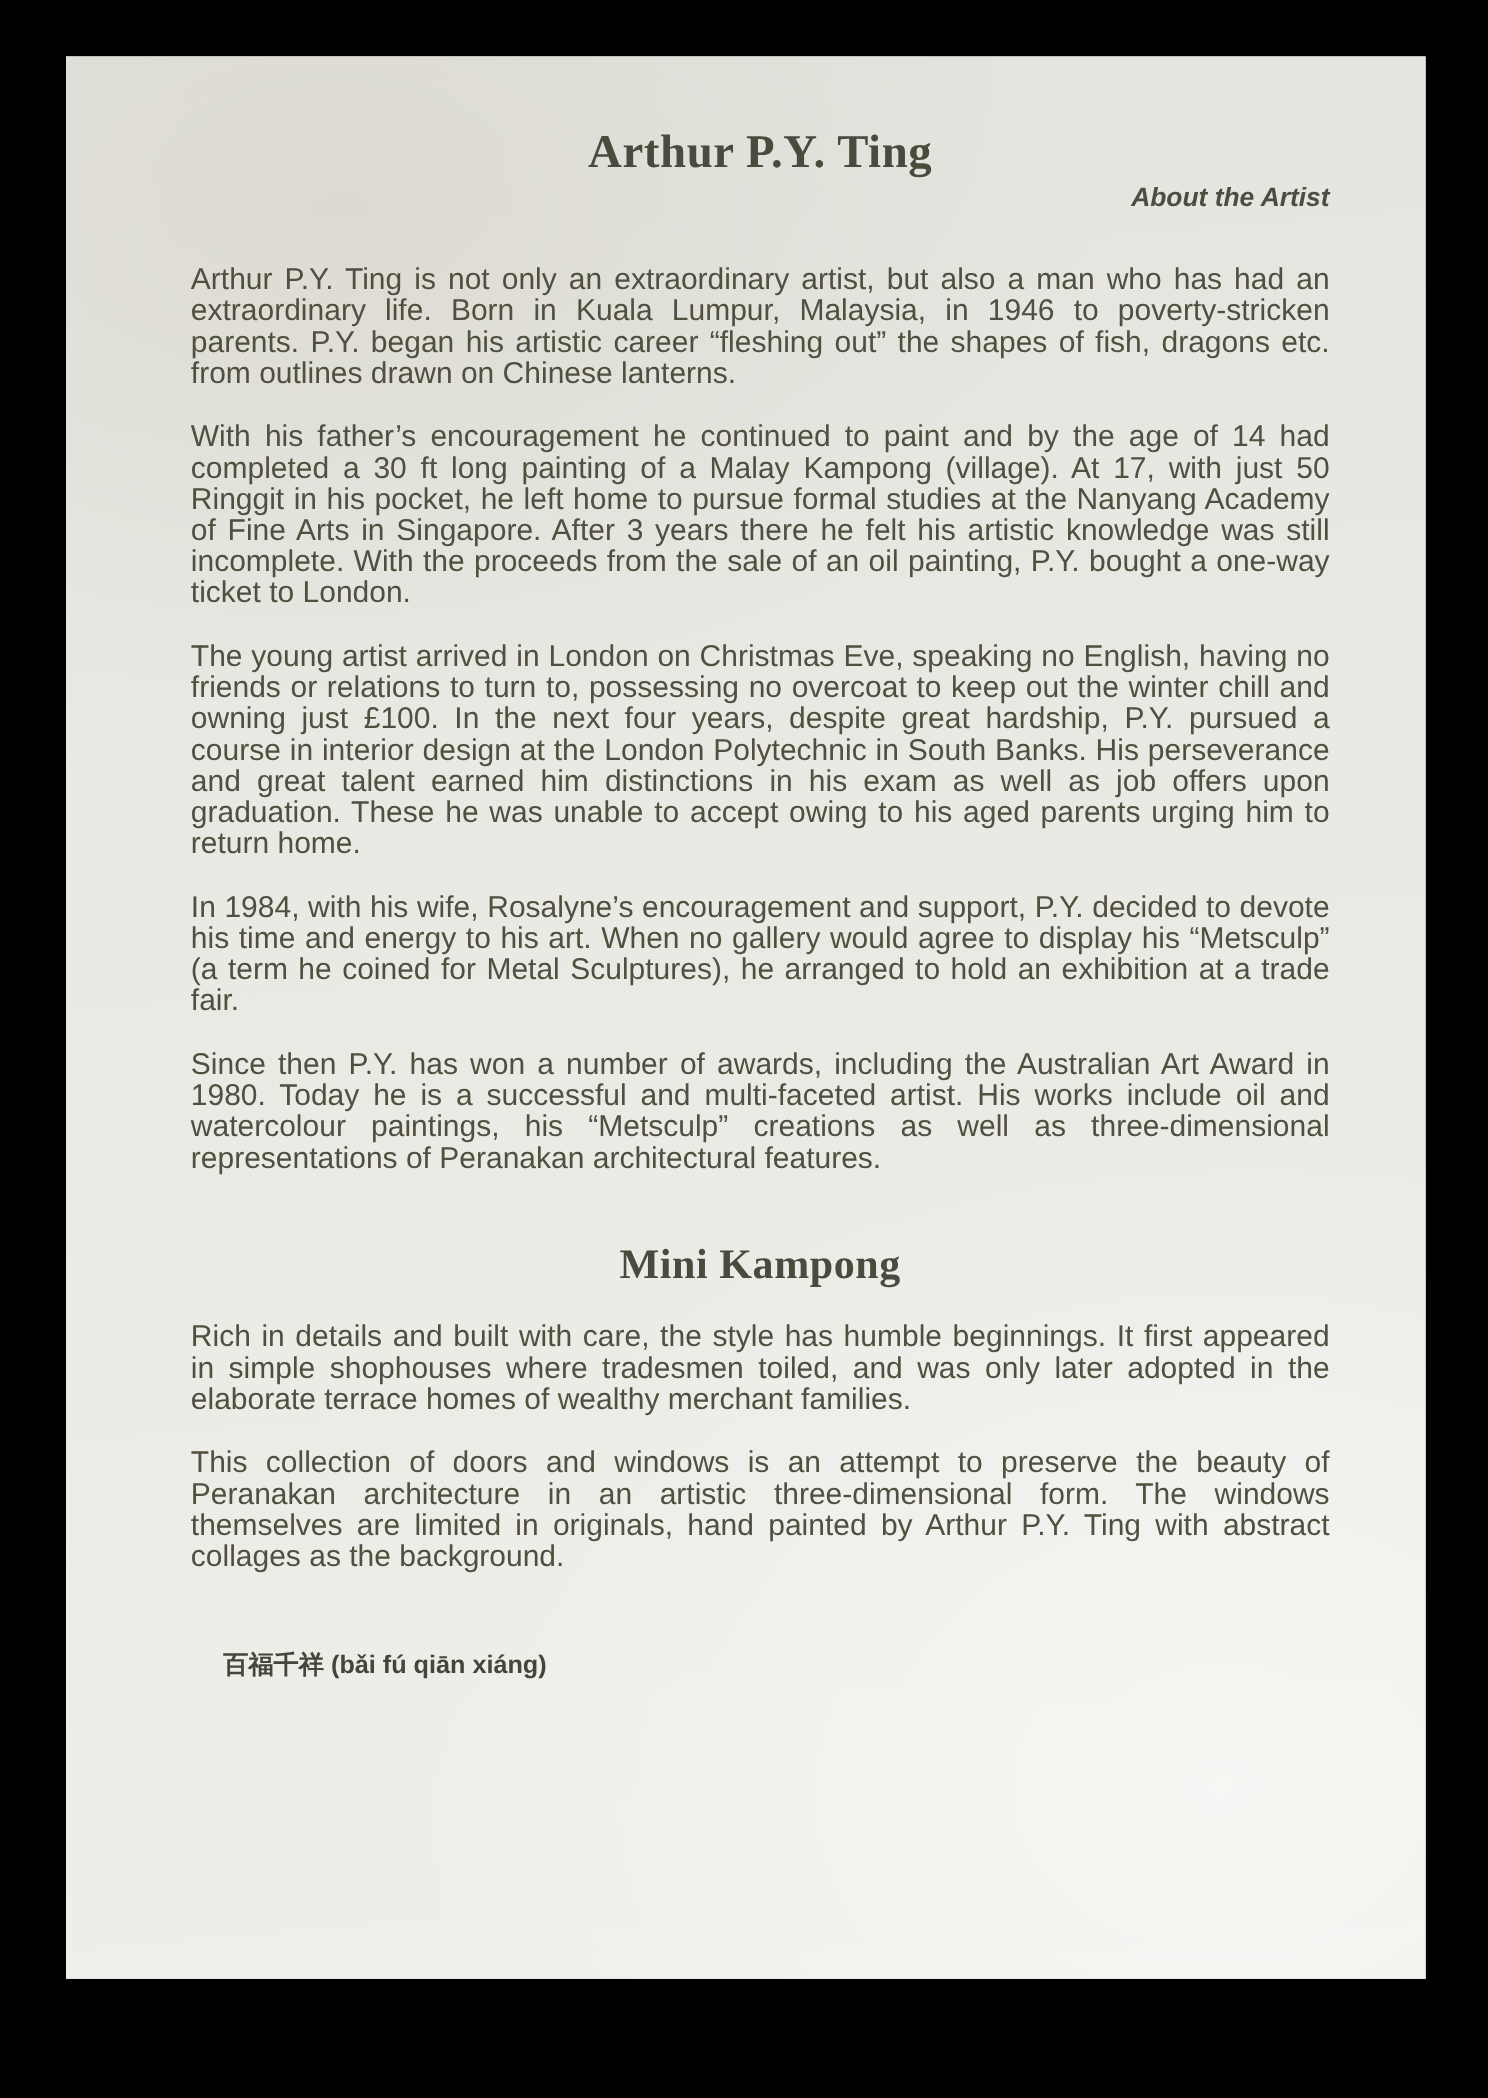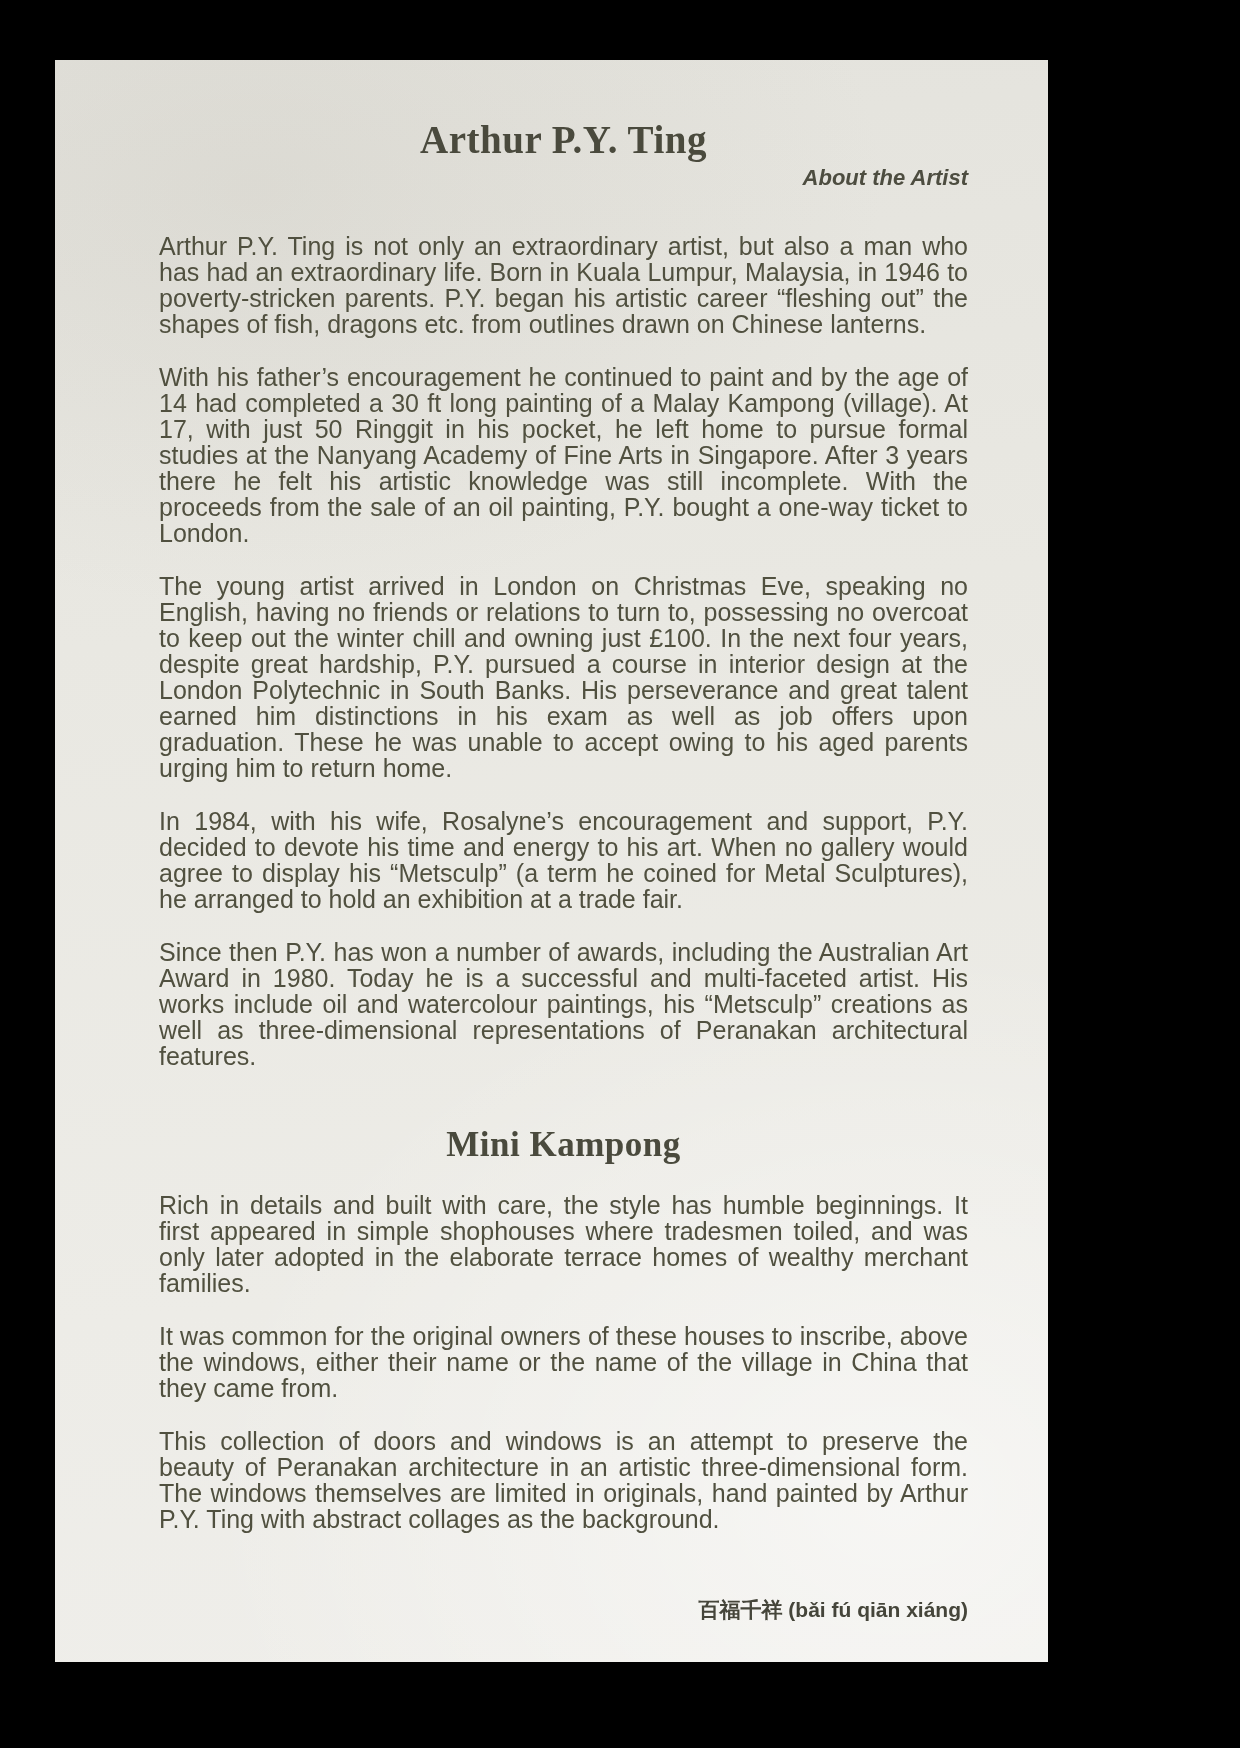--- a/index.html
+++ b/index.html
@@ -15,22 +15,22 @@
   .stage {
     position: relative;
     width: 1240px;
     height: 1748px;
     background: #000000;
   }
 
   .paper {
     position: absolute;
     left: 55px;
-    top: 60px;
-    width: 993px;
+    top: 47px;
+    width: 1133px;
     height: 1602px;
     background:
       radial-gradient(ellipse 900px 600px at 20% 8%, rgba(195,192,182,0.28), rgba(0,0,0,0) 70%),
       radial-gradient(ellipse 1000px 800px at 85% 90%, rgba(255,255,255,0.5), rgba(0,0,0,0) 70%),
       linear-gradient(175deg, #e4e3dd 0%, #e9e8e2 35%, #edecE7 75%, #efeeea 100%);
     background-color: #e9e8e2;
   }
 
   .content {
     position: absolute;
@@ -90,21 +90,22 @@
 
   .footer-block {
     margin-top: 64px;
   }
 
   .footer-line {
     font-size: 21px;
     line-height: 28px;
     font-weight: bold;
     color: #45453a;
-    text-align: right;
+    text-align: left;
+    margin-left: 27px;
   }
 </style>
 </head>
 <body>
 
 <div class="stage">
   <div class="paper">
     <div class="content">
 
       <div class="doc-title">Arthur P.Y. Ting</div>
@@ -115,21 +116,20 @@
         <p class="para first">Arthur P.Y. Ting is not only an extraordinary artist, but also a man who has had an extraordinary life. Born in Kuala Lumpur, Malaysia, in 1946 to poverty-stricken parents. P.Y. began his artistic career “fleshing out” the shapes of fish, dragons etc. from outlines drawn on Chinese lanterns.</p>
         <p class="para">With his father’s encouragement he continued to paint and by the age of 14 had completed a 30 ft long painting of a Malay Kampong (village). At 17, with just 50 Ringgit in his pocket, he left home to pursue formal studies at the Nanyang Academy of Fine Arts in Singapore. After 3 years there he felt his artistic knowledge was still incomplete. With the proceeds from the sale of an oil painting, P.Y. bought a one-way ticket to London.</p>
         <p class="para">The young artist arrived in London on Christmas Eve, speaking no English, having no friends or relations to turn to, possessing no overcoat to keep out the winter chill and owning just £100. In the next four years, despite great hardship, P.Y. pursued a course in interior design at the London Polytechnic in South Banks. His perseverance and great talent earned him distinctions in his exam as well as job offers upon graduation. These he was unable to accept owing to his aged parents urging him to return home.</p>
         <p class="para">In 1984, with his wife, Rosalyne’s encouragement and support, P.Y. decided to devote his time and energy to his art. When no gallery would agree to display his “Metsculp” (a term he coined for Metal Sculptures), he arranged to hold an exhibition at a trade fair.</p>
         <p class="para">Since then P.Y. has won a number of awards, including the Australian Art Award in 1980. Today he is a successful and multi-faceted artist. His works include oil and watercolour paintings, his “Metsculp” creations as well as three-dimensional representations of Peranakan architectural features.</p>
       </div>
 
       <div class="section">
         <div class="section-heading">Mini Kampong</div>
         <p class="para">Rich in details and built with care, the style has humble beginnings. It first appeared in simple shophouses where tradesmen toiled, and was only later adopted in the elaborate terrace homes of wealthy merchant families.</p>
-        <p class="para">It was common for the original owners of these houses to inscribe, above the windows, either their name or the name of the village in China that they came from.</p>
         <p class="para">This collection of doors and windows is an attempt to preserve the beauty of Peranakan architecture in an artistic three-dimensional form. The windows themselves are limited in originals, hand painted by Arthur P.Y. Ting with abstract collages as the background.</p>
       </div>
 
       <div class="footer-block">
         <div class="footer-line">百福千祥 (bǎi fú qiān xiáng)</div>
       </div>
 
     </div>
   </div>
 </div>

